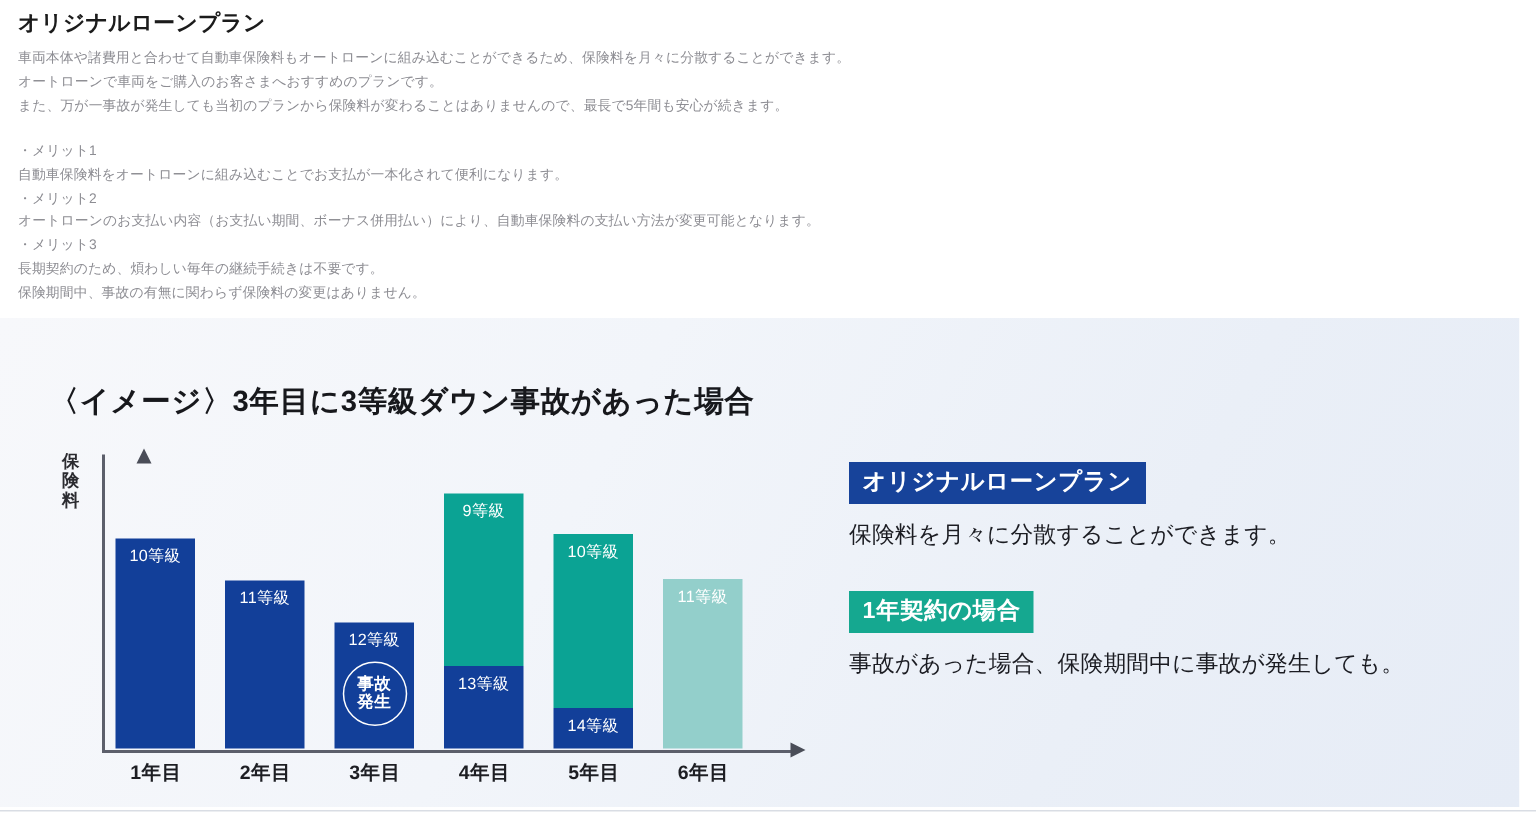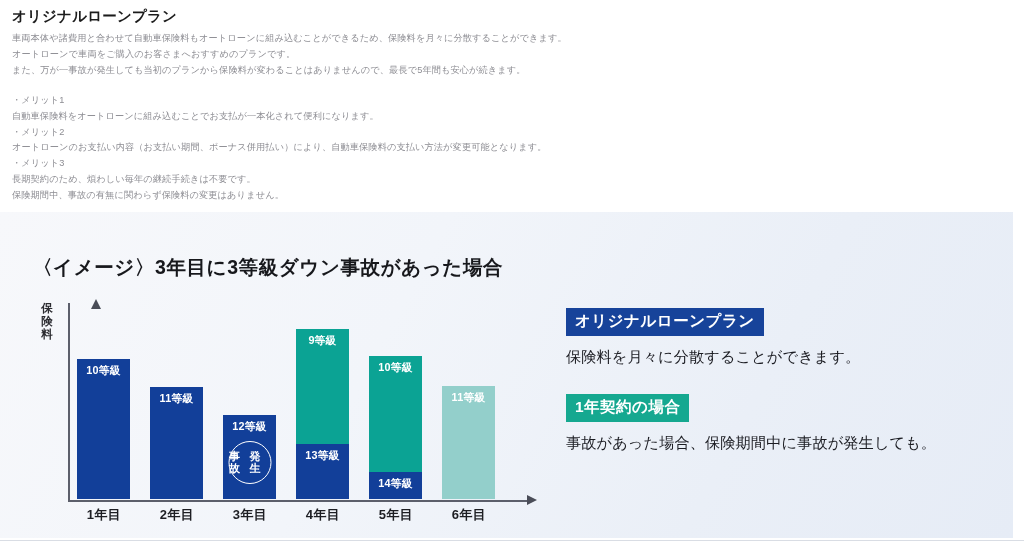--- a/index.html
+++ b/index.html
@@ -177,40 +177,41 @@
     position: relative;
     box-sizing: border-box;
   }
   .seg-label {
     position: absolute;
     left: 0;
     right: 0;
     top: 5px;
     text-align: center;
     font-size: 10.8px;
-    font-weight: bold;
+    font-weight: normal;
     color: #ffffff;
     letter-spacing: 0.2px;
     white-space: nowrap;
   }
   .seg.dark  { background: #123f99; }
   .seg.teal  { background: #0ba394; }
   .seg.light { background: #93cfcb; }
   .seg.light .seg-label { color: #ffffff; }
 
   .accident {
     position: absolute;
     left: 50%;
     transform: translateX(-50%);
     top: 26px;
     width: 41px;
     height: 41px;
     border: 1.4px solid #ffffff;
     border-radius: 50%;
     display: flex;
+    flex-direction: column;
     align-items: center;
     justify-content: center;
     line-height: 1.06;
   }
   .accident span {
     font-size: 11px;
     font-weight: bold;
     color: #ffffff;
     letter-spacing: 0.3px;
   }

